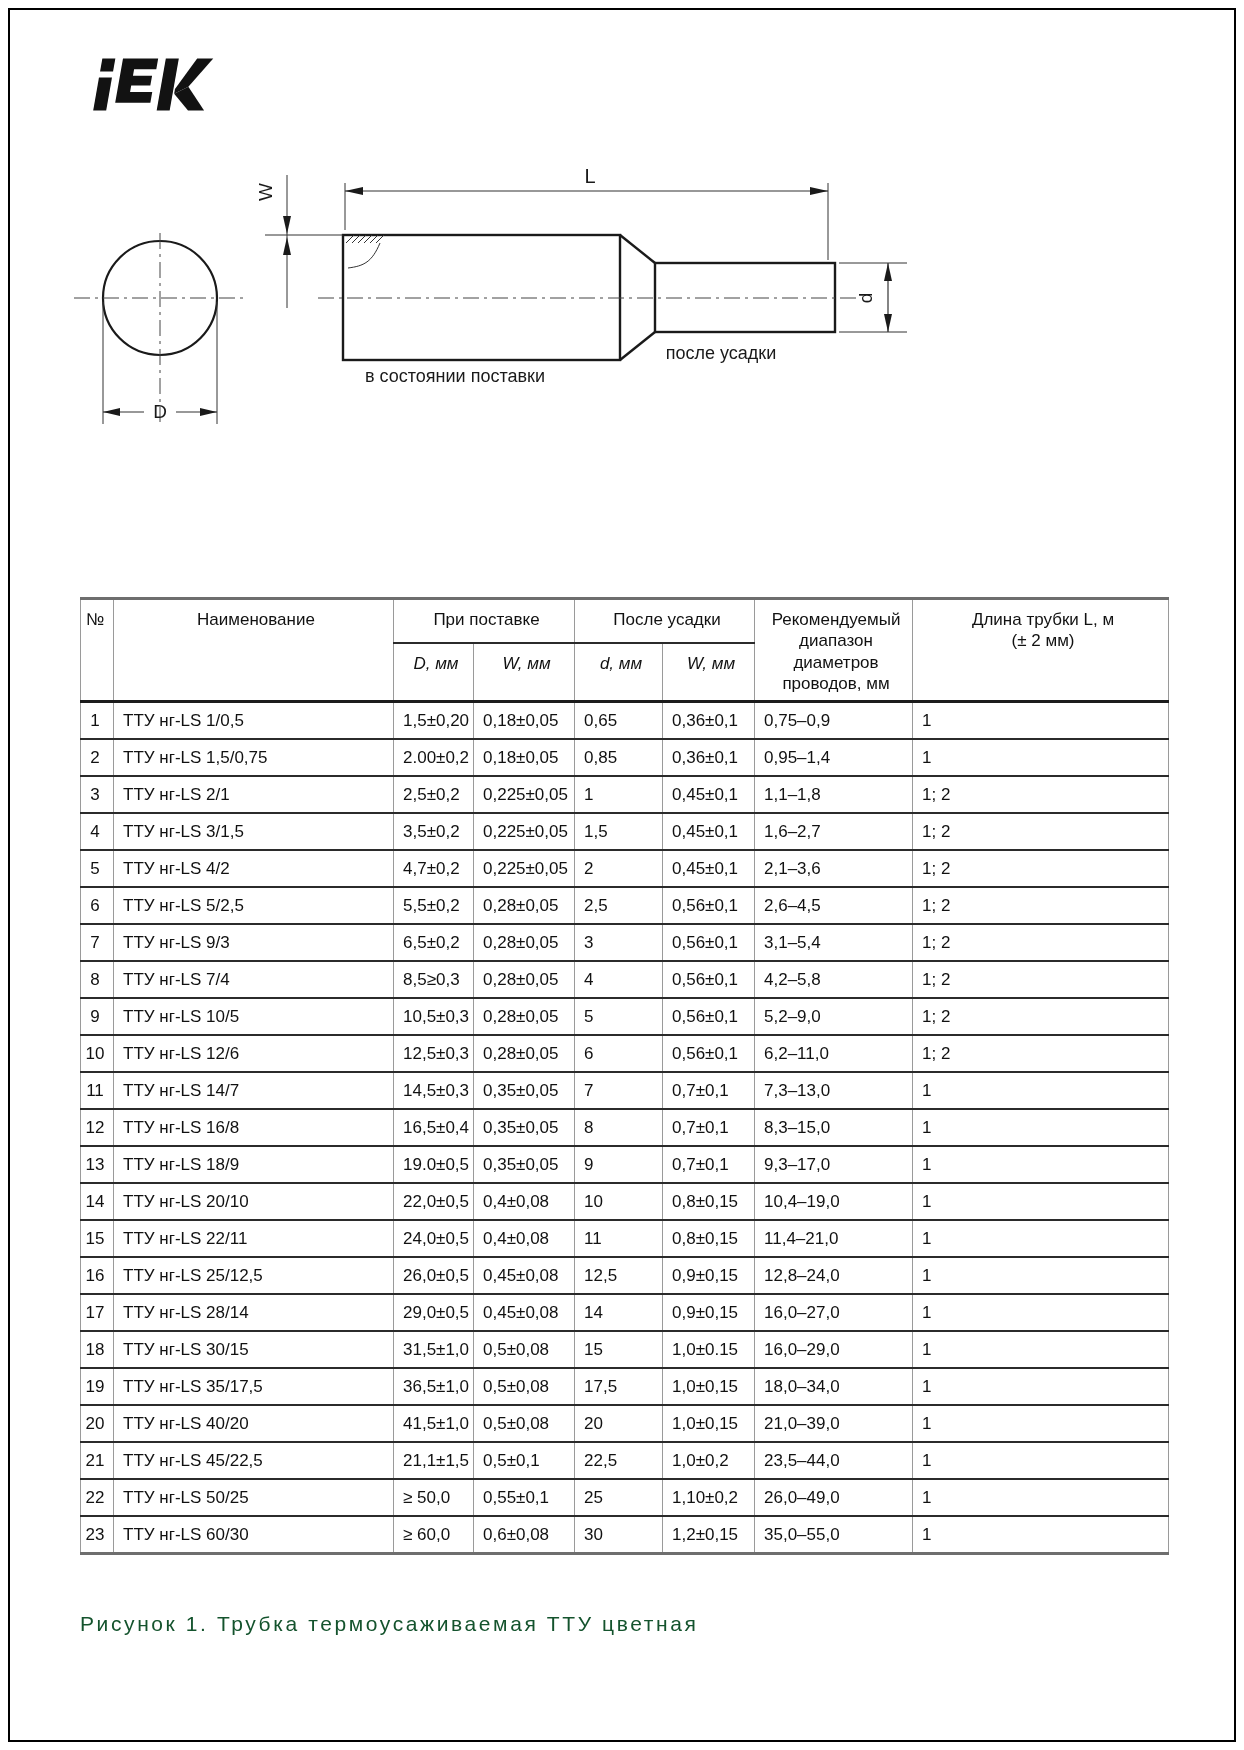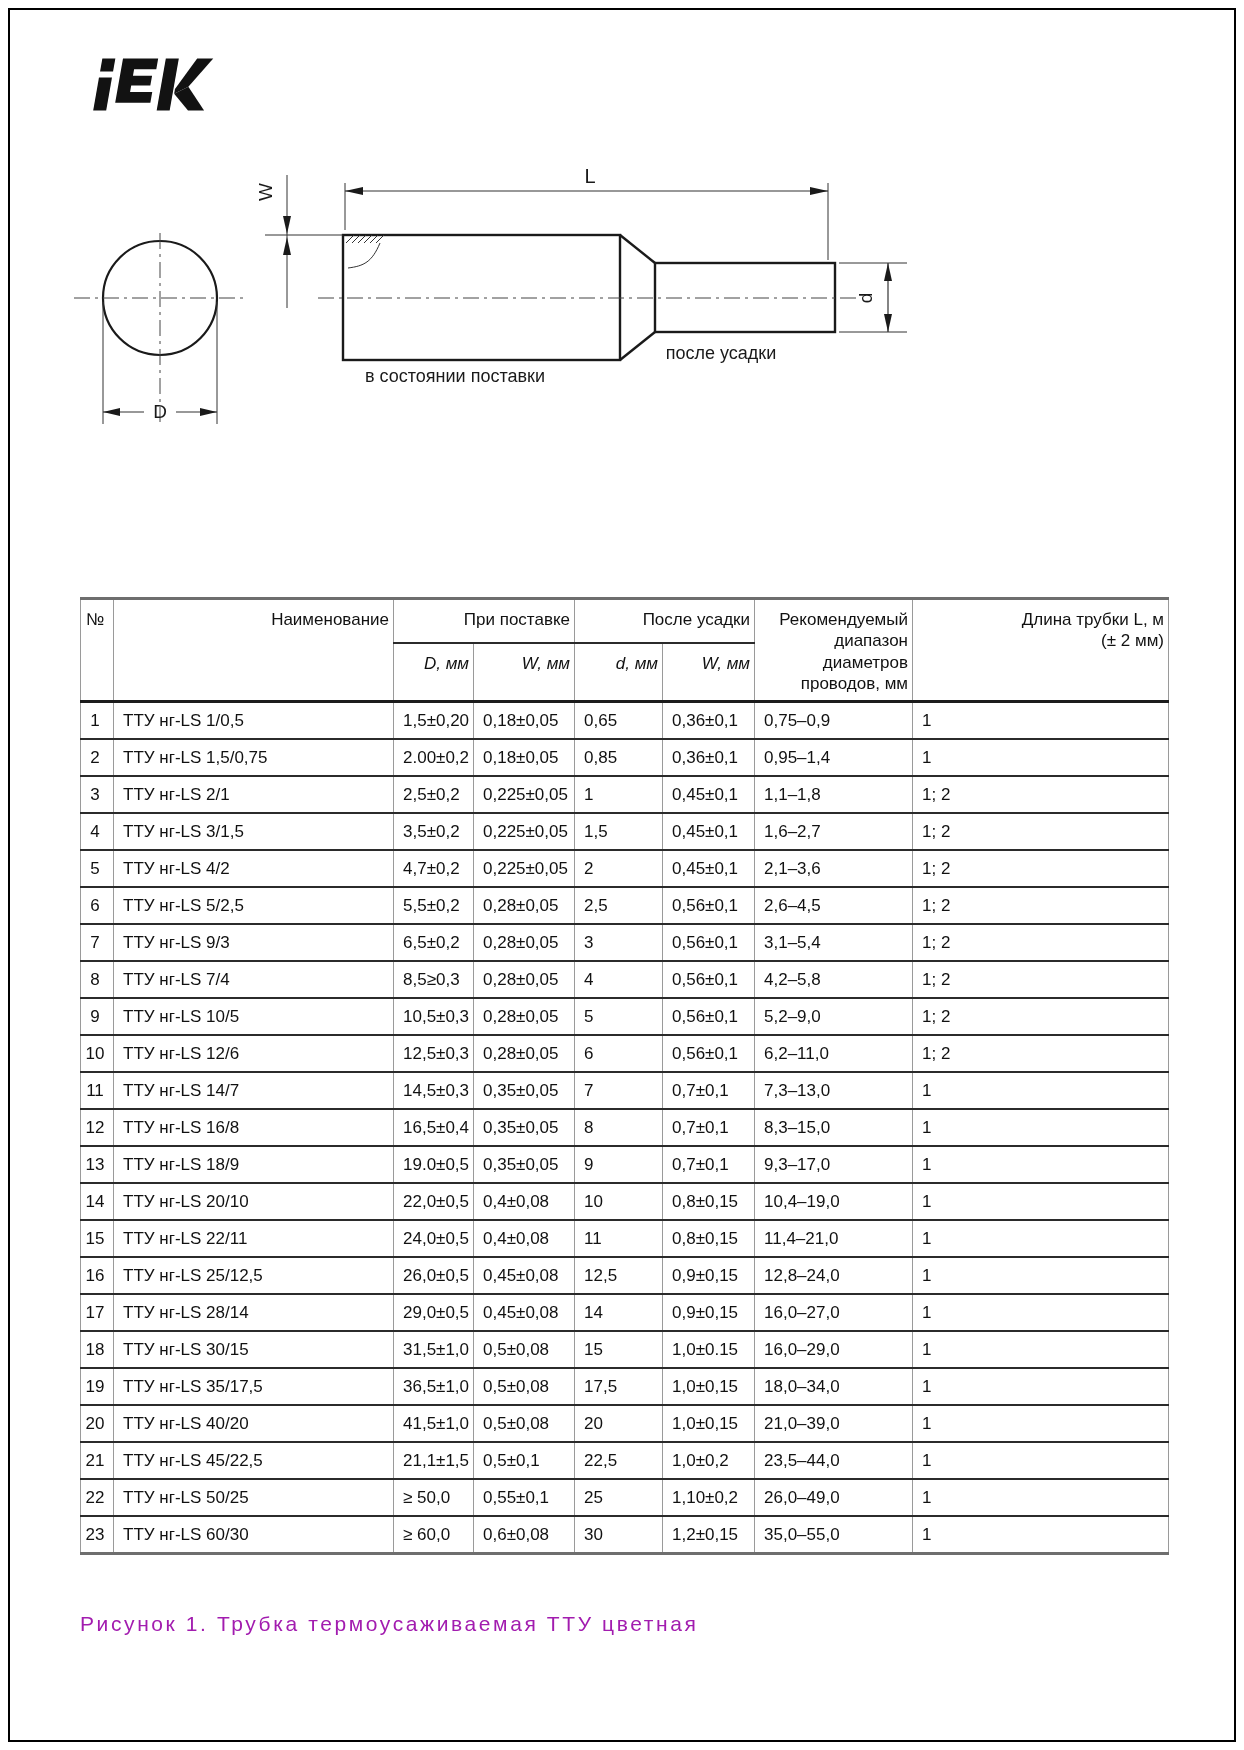--- a/index.html
+++ b/index.html
@@ -41,21 +41,21 @@
     border-right:1px solid #9a9a9a;
     font-size:17px;
   }
   table.spec th, table.spec td {
     border-left:1px solid #9a9a9a;
     border-right:1px solid #9a9a9a;
     overflow:hidden;
   }
   table.spec thead th {
     font-weight:normal;
-    text-align:right;
+    text-align:center;
     vertical-align:top;
     padding:9px 4px 0 9px;
     line-height:1.25;
   }
   table.spec thead tr.h1 th { height:33px; }
   table.spec thead tr.h2 th { height:47px; border-top:2px solid #2b2b2b;font-style:italic; }
   table.spec thead { border-bottom:3px solid #1c1c1c; }
   table.spec thead th.c-num { text-align:center; padding-left:0; }
   table.spec tbody td {
     border-top:2px solid #2b2b2b;
@@ -63,21 +63,21 @@
     height:35px;
     padding:0 4px 0 9px;
     vertical-align:middle;
     white-space:nowrap;
   }
   table.spec tbody td.c-num { text-align:center; padding-left:0; }
   .caption {
     position:absolute; left:80px; top:1612px;
     font-size:21px;
     letter-spacing:2.6px;
-    color:#a21caf;
+    color:#14532d;
     white-space:nowrap;
   }
 </style>
 </head>
 <body>
 
 <div class="page-frame"></div>
 
 <svg class="logo" viewBox="0 0 170 72" aria-hidden="true">
   <g transform="skewX(-10) translate(14,0)" fill="#121212">

